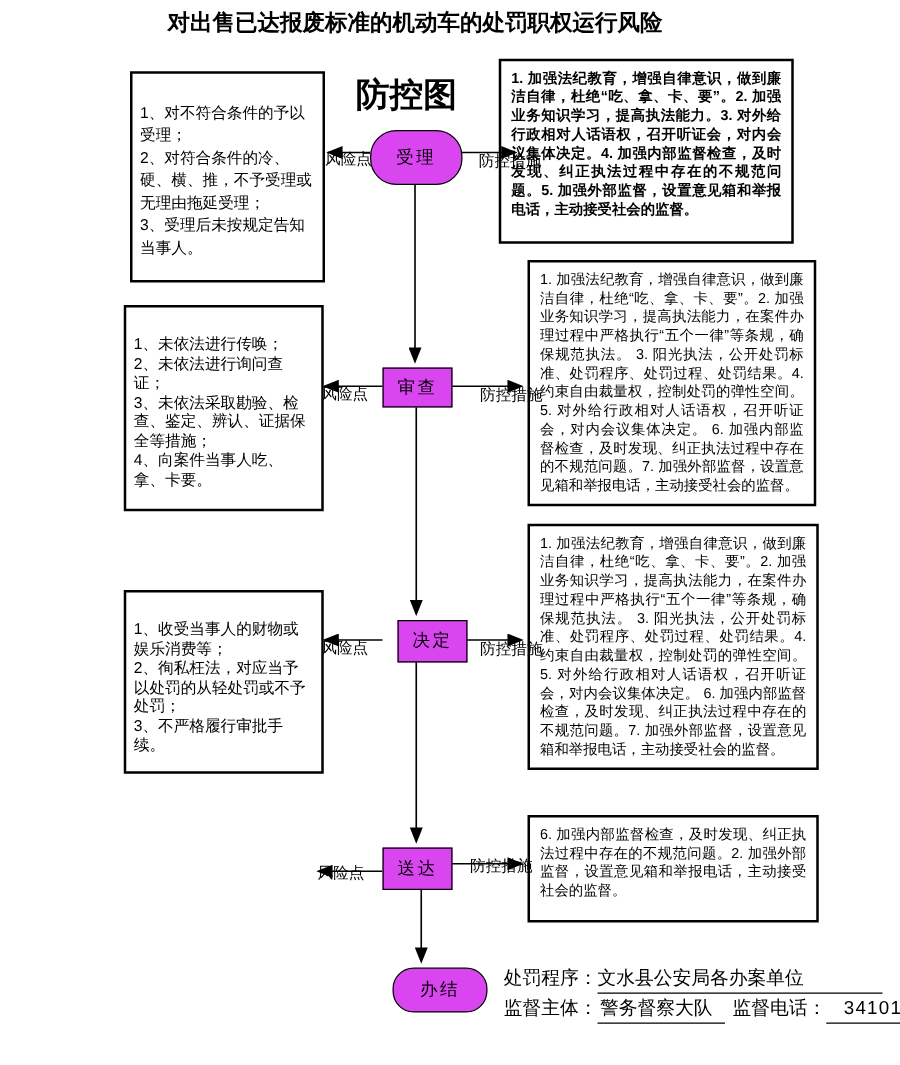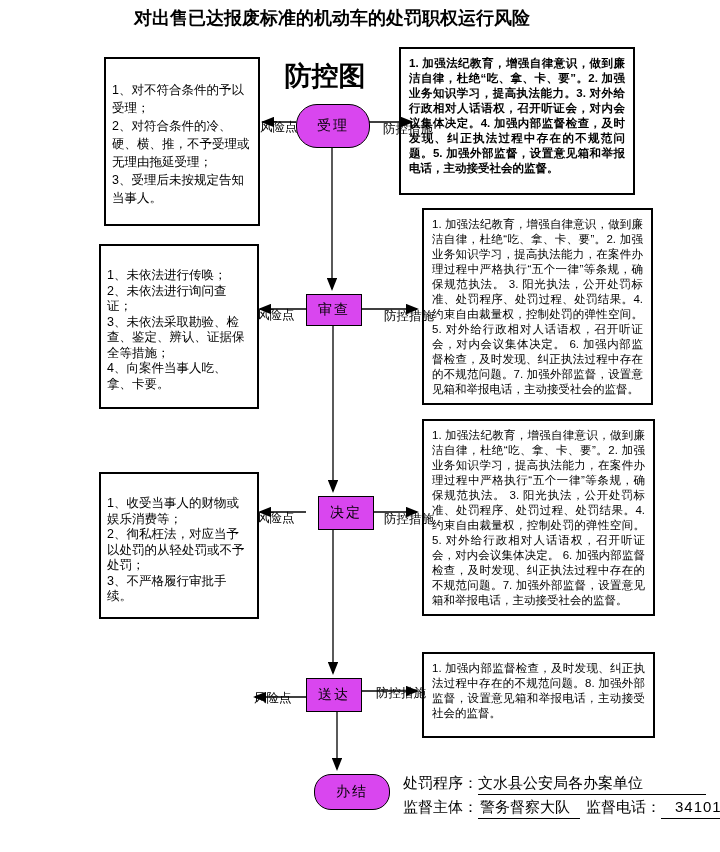--- a/index.html
+++ b/index.html
@@ -110,21 +110,21 @@
 2、未依法进行询问查证；
 3、未依法采取勘验、检查、鉴定、辨认、证据保全等措施；
 4、向案件当事人吃、拿、卡要。</div>
   <div id="risk-3" class="abs riskbox">1、收受当事人的财物或娱乐消费等；
 2、徇私枉法，对应当予以处罚的从轻处罚或不予处罚；
 3、不严格履行审批手续。</div>
 
   <div id="measure-1" class="abs measurebox">1. 加强法纪教育，增强自律意识，做到廉洁自律，杜绝“吃、拿、卡、要”。2. 加强业务知识学习，提高执法能力。3. 对外给行政相对人话语权，召开听证会，对内会议集体决定。4. 加强内部监督检查，及时发现、纠正执法过程中存在的不规范问题。5. 加强外部监督，设置意见箱和举报电话，主动接受社会的监督。</div>
   <div id="measure-2" class="abs measurebox">1. 加强法纪教育，增强自律意识，做到廉洁自律，杜绝“吃、拿、卡、要”。2. 加强业务知识学习，提高执法能力，在案件办理过程中严格执行“五个一律”等条规，确保规范执法。 3. 阳光执法，公开处罚标准、处罚程序、处罚过程、处罚结果。4. 约束自由裁量权，控制处罚的弹性空间。5. 对外给行政相对人话语权，召开听证会，对内会议集体决定。 6. 加强内部监督检查，及时发现、纠正执法过程中存在的不规范问题。7. 加强外部监督，设置意见箱和举报电话，主动接受社会的监督。</div>
   <div id="measure-3" class="abs measurebox">1. 加强法纪教育，增强自律意识，做到廉洁自律，杜绝“吃、拿、卡、要”。2. 加强业务知识学习，提高执法能力，在案件办理过程中严格执行“五个一律”等条规，确保规范执法。 3. 阳光执法，公开处罚标准、处罚程序、处罚过程、处罚结果。4. 约束自由裁量权，控制处罚的弹性空间。5. 对外给行政相对人话语权，召开听证会，对内会议集体决定。 6. 加强内部监督检查，及时发现、纠正执法过程中存在的不规范问题。7. 加强外部监督，设置意见箱和举报电话，主动接受社会的监督。</div>
-  <div id="measure-4" class="abs measurebox">1. 加强内部监督检查，及时发现、纠正执法过程中存在的不规范问题。8. 加强外部监督，设置意见箱和举报电话，主动接受社会的监督。</div>
+  <div id="measure-4" class="abs measurebox">6. 加强内部监督检查，及时发现、纠正执法过程中存在的不规范问题。2. 加强外部监督，设置意见箱和举报电话，主动接受社会的监督。</div>
 
   <div id="footer" class="abs">
     <div>
       <span>处罚程序：</span><span id="host-value" class="uline">文水县公安局各办案单位</span>
     </div>
     <div>
       <span>监督主体：</span><span id="sup-value" class="uline">警务督察大队</span><span>监督电话：</span><span id="phone-value" class="uline">3410119</span>
     </div>
   </div>
 

